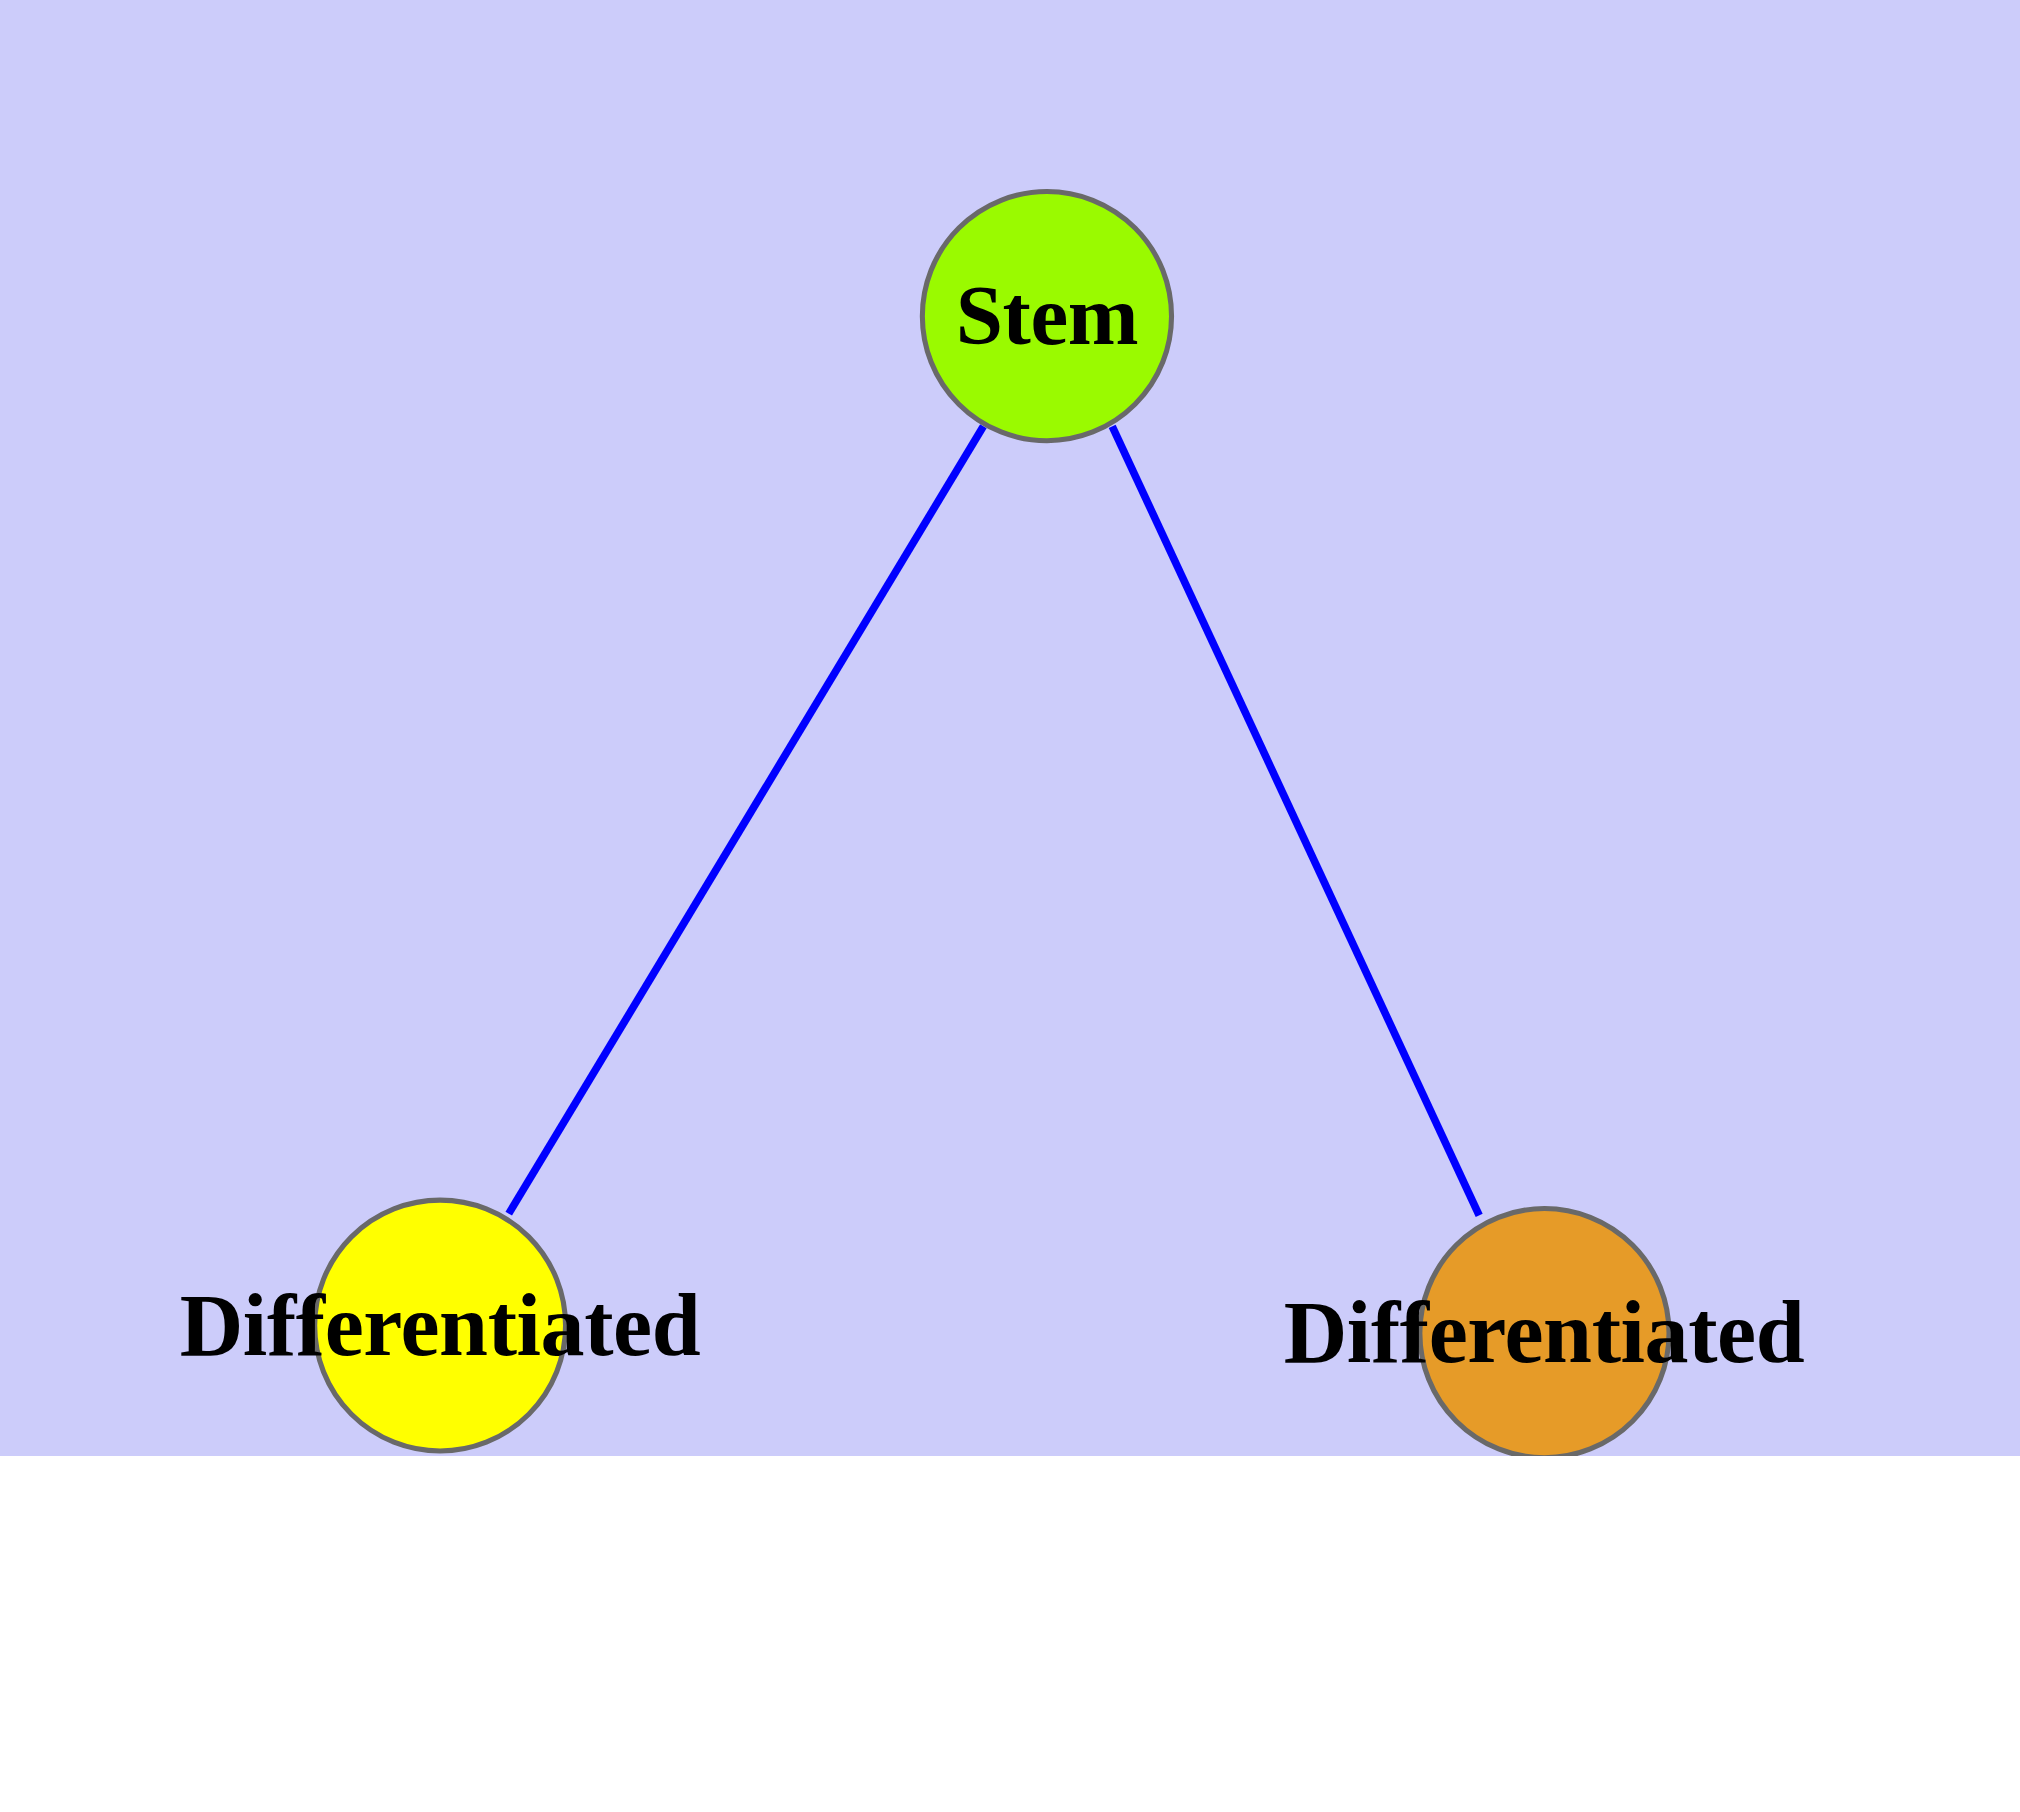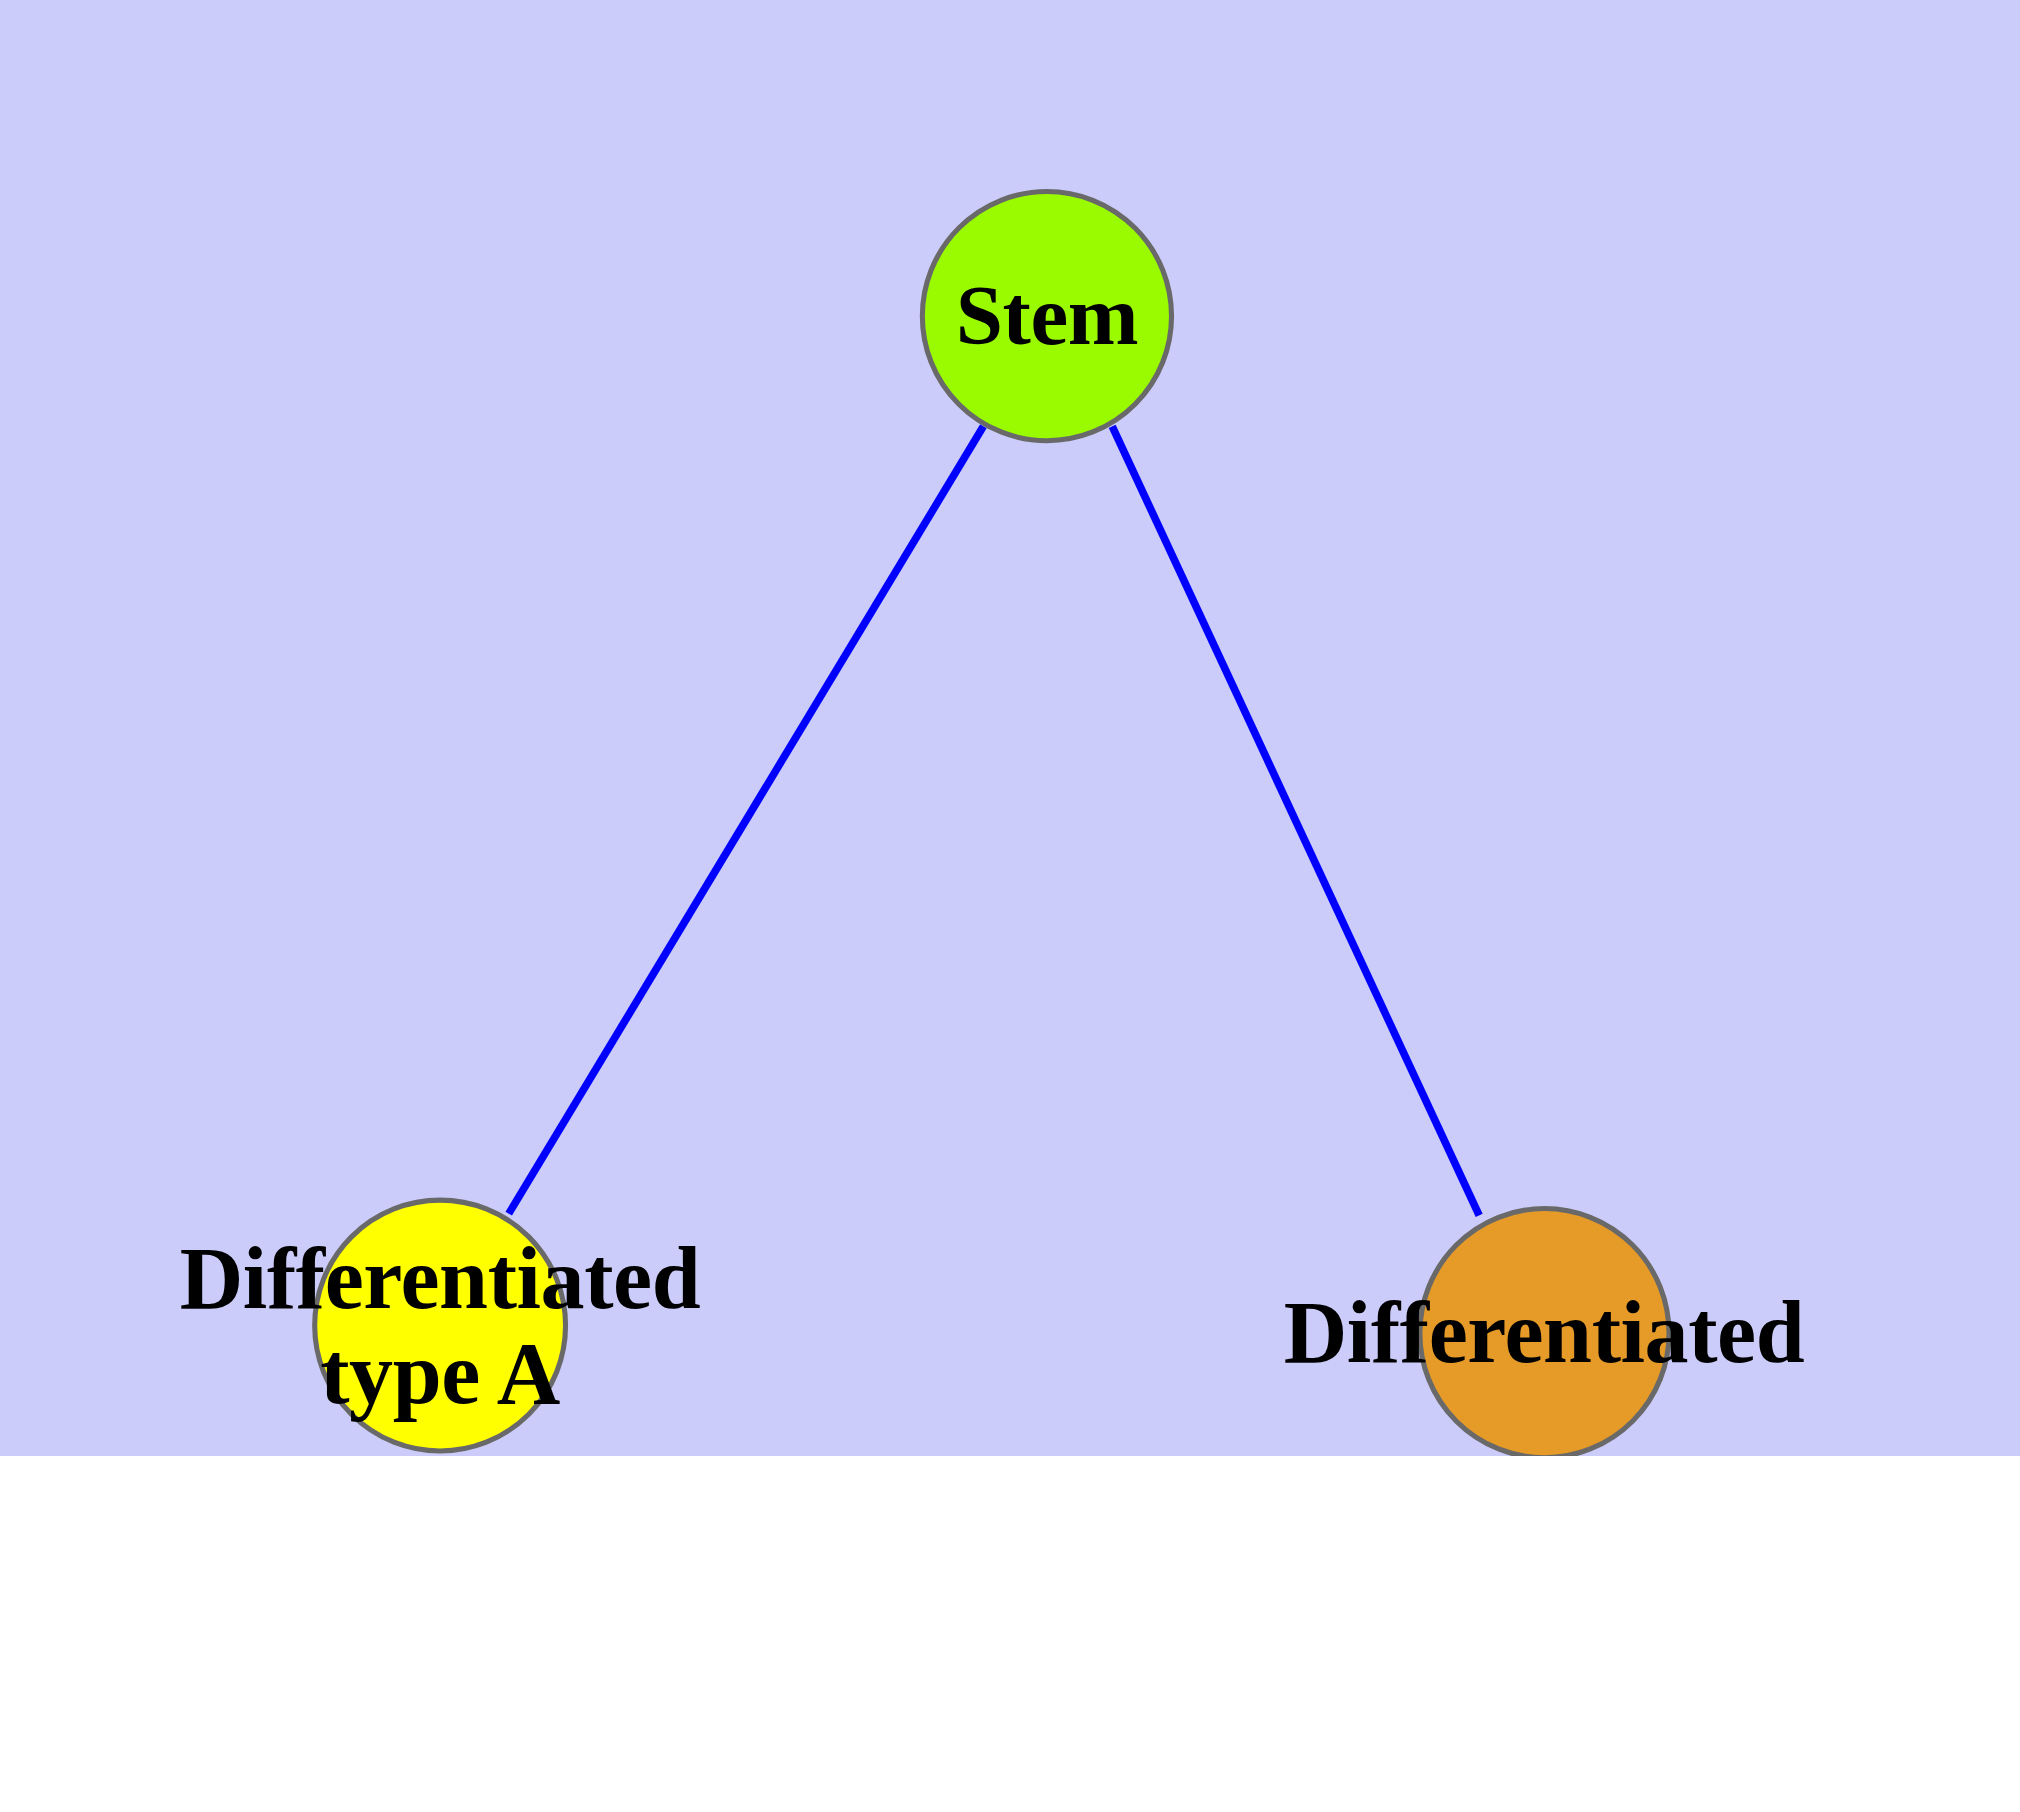--- a/index.html
+++ b/index.html
@@ -77,21 +77,20 @@
       <circle cx="1235" cy="373" r="147" fill="#9afa00" stroke="#696969" stroke-width="6"></circle>
     </g>
   </svg>
 
   <div class="node-label" id="label-stem">
     <span class="label-line">Stem</span>
   </div>
 
   <div class="node-label" id="label-diffA">
     <span class="label-line">Differentiated</span>
-    <span class="label-line">type A</span>
   </div>
 
   <div class="node-label" id="label-diffB">
     <span class="label-line">Differentiated</span>
   </div>
 
 </div>
 
 
 </body></html>

